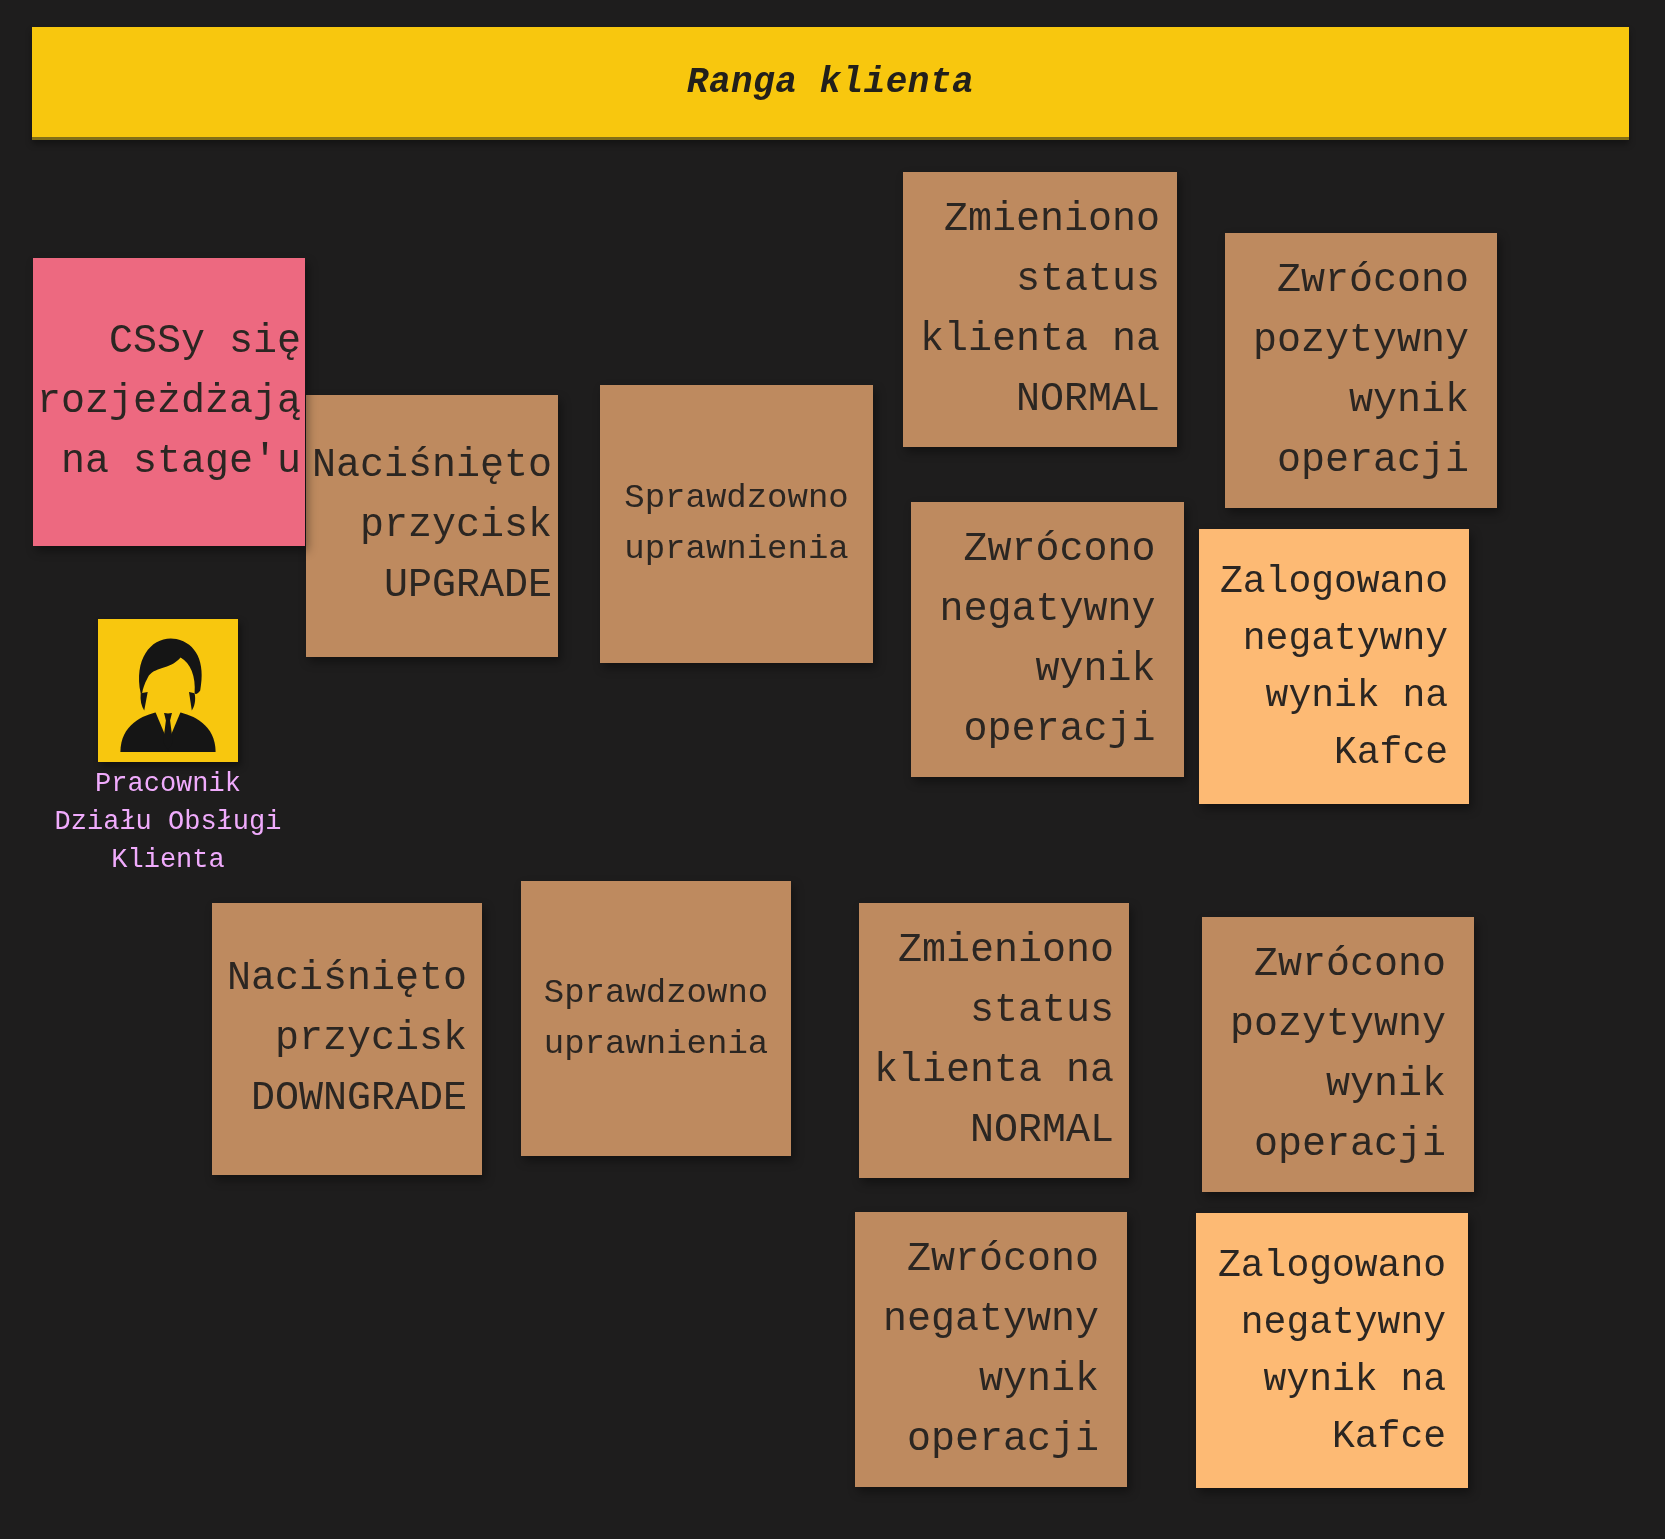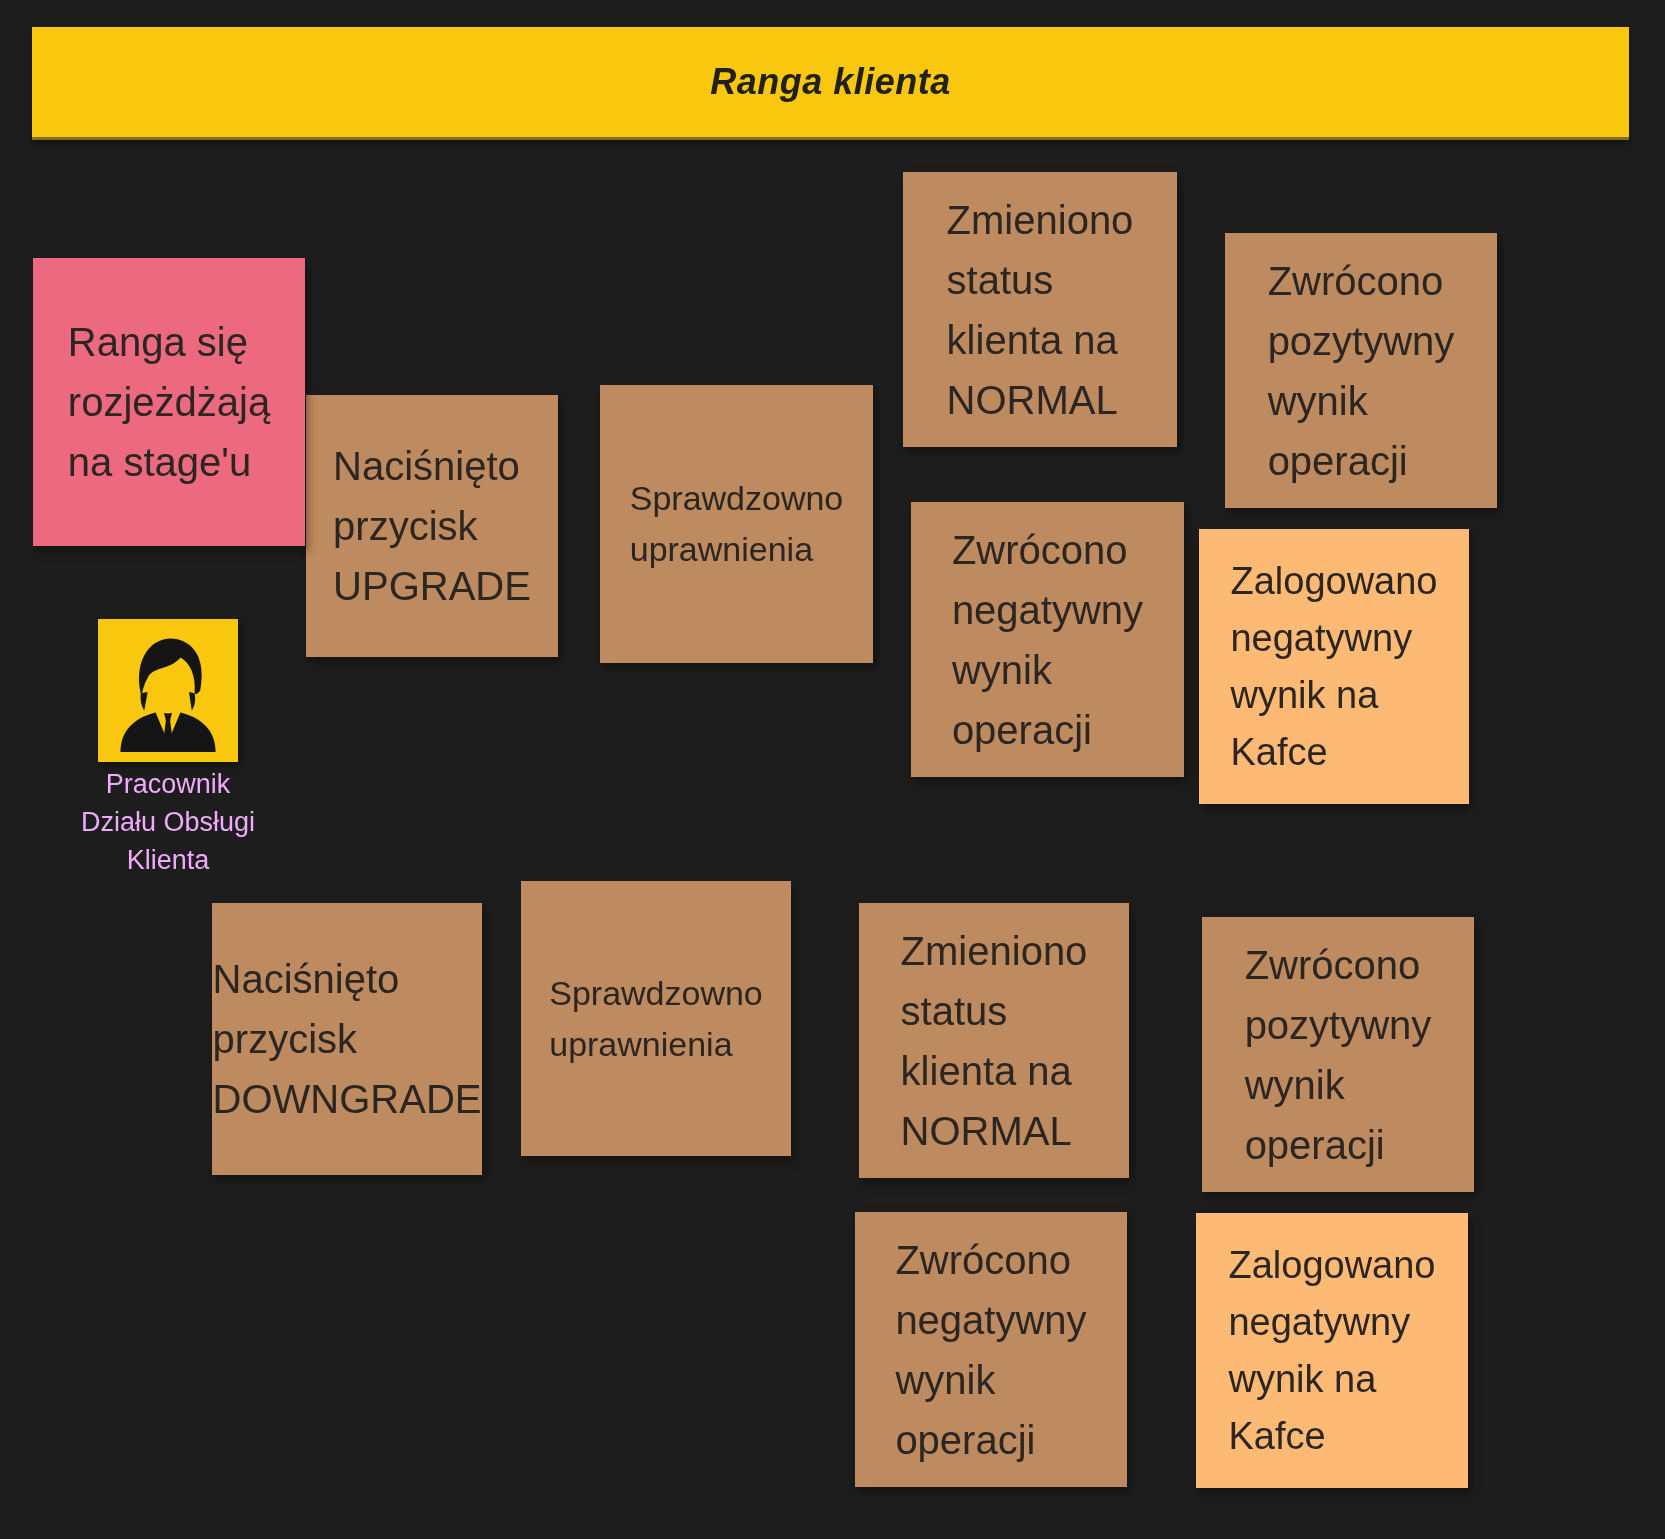--- a/index.html
+++ b/index.html
@@ -1,39 +1,39 @@
 <!DOCTYPE html>
 <html lang="pl"><head>
 <meta charset="utf-8">
 <style>
   html,body{margin:0;padding:0;background:#141313;}
   .board{
     position:relative;
     width:1665px;height:1539px;
     background:#1E1D1D;
     overflow:hidden;
-    font-family:Liberation Sans, sans-serif;
+    font-family:Liberation Mono, monospace;
   }
   
   .banner{
     position:absolute;left:32px;top:27px;width:1597px;height:110px;
     background:#F8C70E;
     display:flex;align-items:center;justify-content:center;
     border-bottom:3px solid rgba(110,95,25,.85);
     box-shadow:0 4px 6px rgba(0,0,0,.35);
   }
   .banner-title{
     font-size:36px;font-weight:bold;font-style:italic;
     color:#22201B;letter-spacing:.5px;
   }
   
   .note{
     position:absolute;
     display:flex;align-items:center;justify-content:center;
-    text-align:left;white-space:pre-line;
+    text-align:right;white-space:pre-line;
     color:#2B2622;font-size:40px;line-height:1.5;
     padding:8px 8px;box-sizing:border-box;
     box-shadow:3px 5px 9px rgba(0,0,0,.38);
   }
   .brown{background:#BE8A5F;}
   .orange{background:#fdba74;}
   .pink{background:#ED6980;}
   #n-pink      {left:33px;  top:258px;  width:272px;height:288px;z-index:2;}
   #n-upgrade   {left:306px; top:395px;  width:252px;height:262px;z-index:1;}
   #n-spr-top   {left:600px; top:385px;  width:273px;height:278px;font-size:34px;}
@@ -61,21 +61,21 @@
 </style>
 </head>
 <body>
 
 <div class="board">
 
   <div class="banner">
     <span class="banner-title">Ranga klienta</span>
   </div>
 
-  <div class="note pink" id="n-pink">Ranga się
+  <div class="note pink" id="n-pink">CSSy się
 rozjeżdżają
 na stage'u</div>
   <div class="note brown" id="n-upgrade">Naciśnięto
 przycisk
 UPGRADE</div>
   <div class="note brown" id="n-spr-top">Sprawdzowno
 uprawnienia</div>
   <div class="note brown" id="n-zmien-top">Zmieniono
 status
 klienta na

